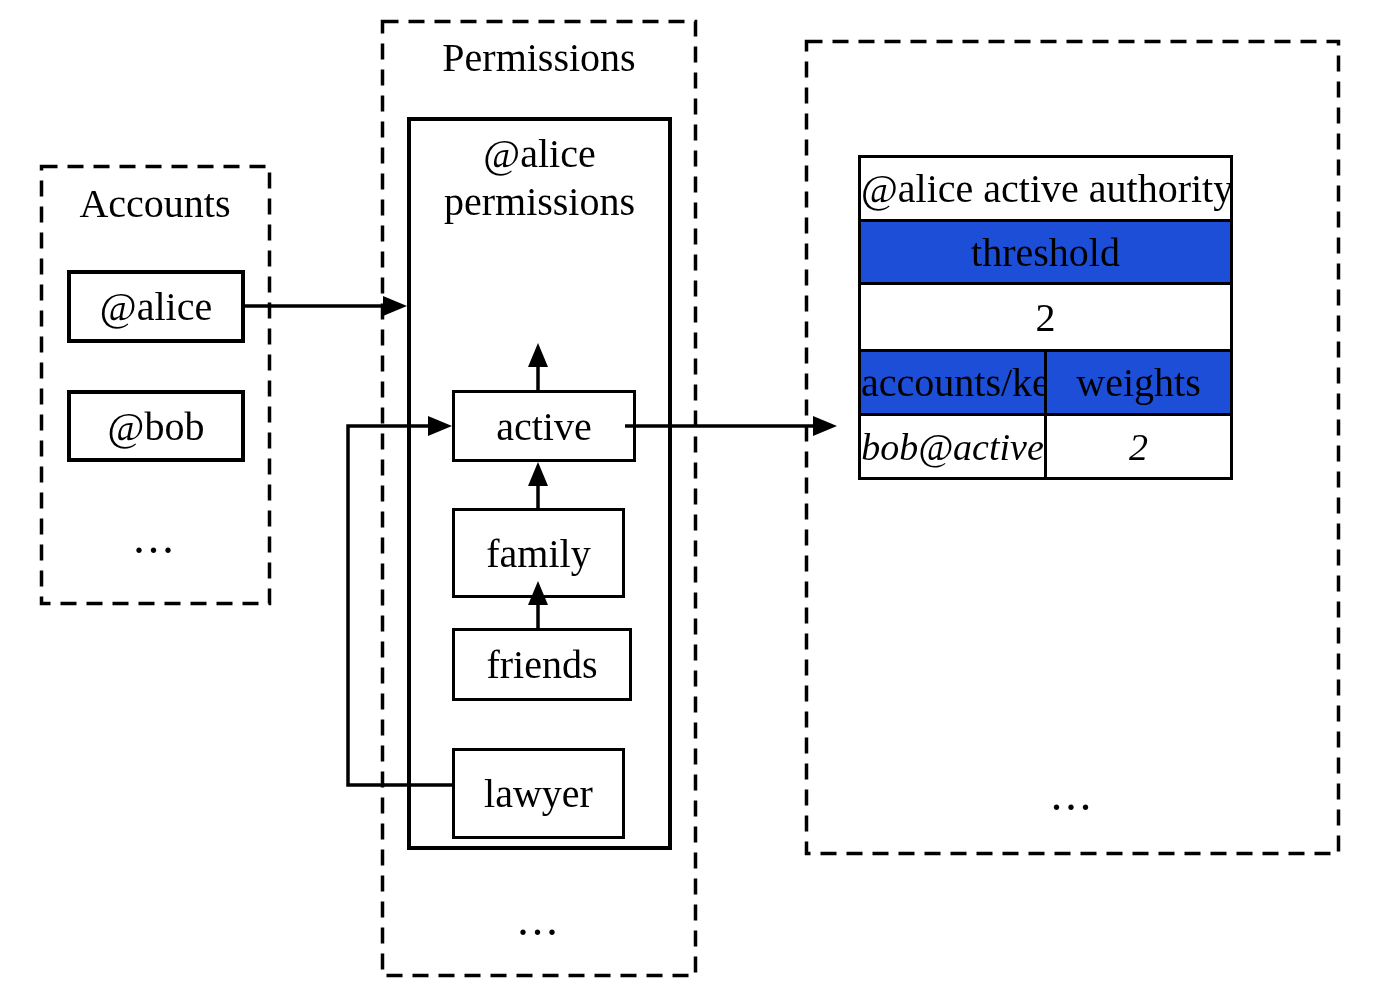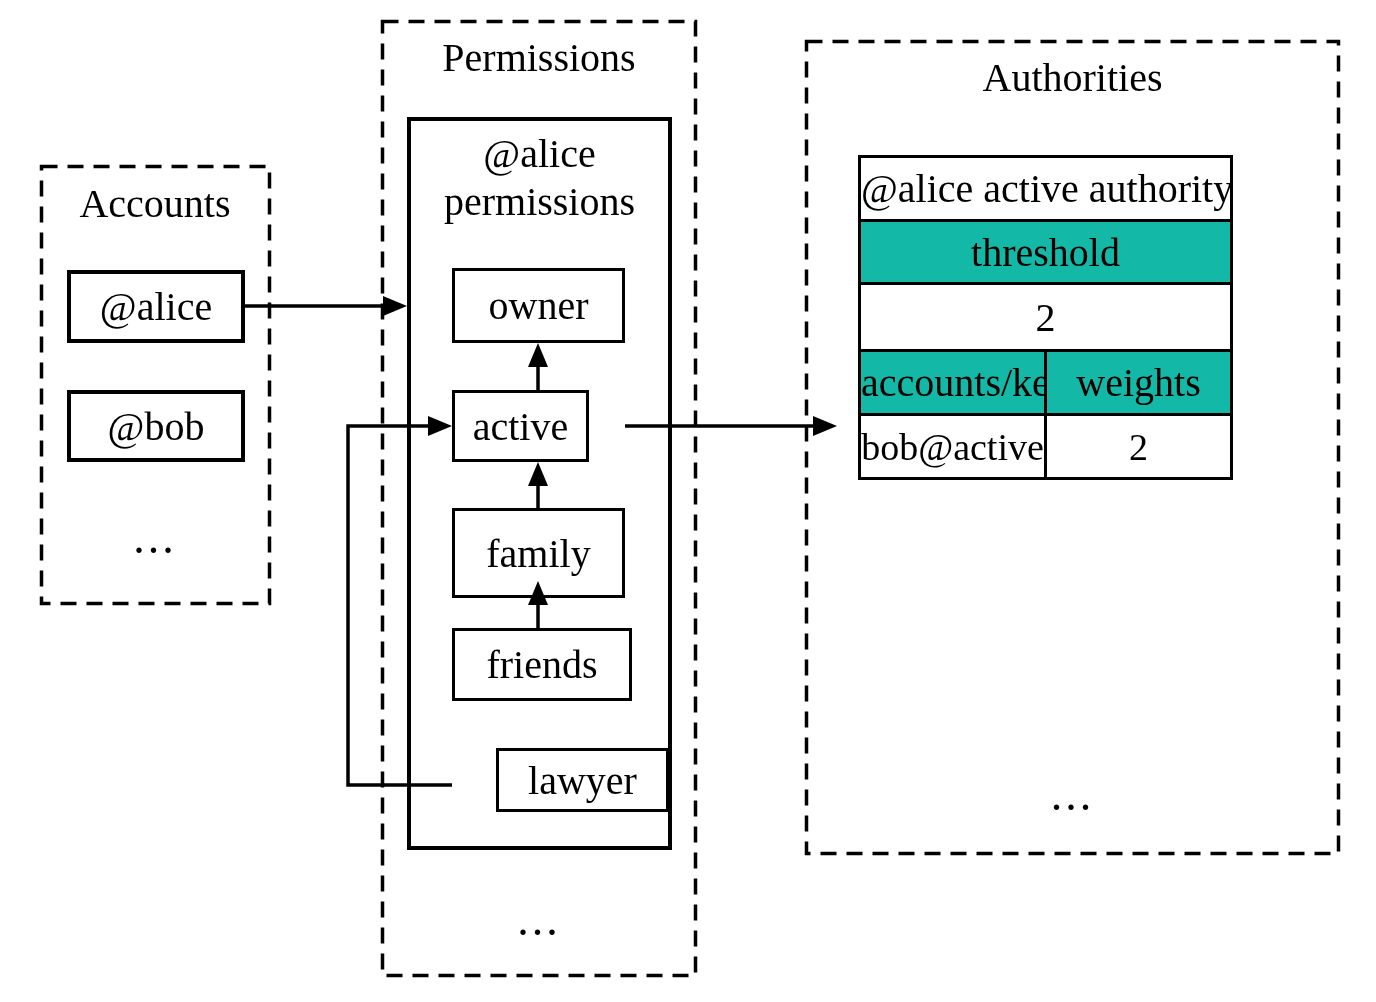--- a/index.html
+++ b/index.html
@@ -63,21 +63,21 @@
   }
   .auth-table td {
     border: 3px solid #000000;
     text-align: center;
     vertical-align: middle;
     padding: 0;
     overflow: hidden;
     white-space: nowrap;
   }
   .auth-table .hdr-row td { font-size: 40px; }
-  .gray { background: #14b8a6; font-family: Liberation Serif, serif; }
+  .gray { background: #1d4ed8; font-family: Liberation Serif, serif; }
   .white { background: #ffffff; }
   svg.overlay {
     position: absolute;
     left: 0; top: 0;
     width: 1376px;
     height: 1002px;
     z-index: 3;
     pointer-events: none;
   }
 </style>
@@ -100,60 +100,56 @@
 
   <div class="abs section-title" style="left:381px; top:36px; width:316px;">Permissions</div>
 
   <div class="abs group-box" style="left:407px; top:117px; width:265px; height:733px;"></div>
 
   <div class="abs group-title" style="left:407px; top:130px; width:265px;">
     <div>@alice</div>
     <div>permissions</div>
   </div>
 
-  <div class="abs node chain-node" style="left:452px; top:268px; width:173px; height:75px;">
-    <span>owner</span>
-  </div>
 
-  <div class="abs node chain-node" style="left:452px; top:390px; width:137px; height:72px;">
+  <div class="abs node chain-node" style="left:452px; top:390px; width:184px; height:72px;">
     <span>active</span>
   </div>
 
   <div class="abs node chain-node" style="left:452px; top:508px; width:173px; height:90px;">
     <span>family</span>
   </div>
 
   <div class="abs node chain-node" style="left:452px; top:628px; width:180px; height:73px;">
     <span>friends</span>
   </div>
 
-  <div class="abs node chain-node" style="left:452px; top:748px; width:173px; height:64px;margin-left:44px;">
+  <div class="abs node chain-node" style="left:452px; top:748px; width:173px; height:91px;">
     <span>lawyer</span>
   </div>
 
   <div class="abs ellipsis" style="left:381px; top:897px; width:316px;">...</div>
 
-  <div class="abs section-title" style="left:805px; top:56px; width:535px;">Authorities</div>
 
   <table class="auth-table">
     <tbody>
       <tr class="hdr-row" style="height:64px;">
         <td colspan="2" class="white">@alice active authority</td>
       </tr>
       <tr class="hdr-row" style="height:63px;">
         <td colspan="2" class="gray">threshold</td>
       </tr>
       <tr class="hdr-row" style="height:67px;">
         <td colspan="2" class="white">2</td>
       </tr>
       <tr class="hdr-row" style="height:64px;">
         <td class="gray" style="width:269px;">accounts/keys</td>
         <td class="gray" style="width:163px;">weights</td>
       </tr>
-      <tr style="height:64px;">
+      <tr style="height:64px;font-style:italic;">
         <td class="white">bob@active</td>
         <td class="white">2</td>
       </tr>
     </tbody>
   </table>
 
   <div class="abs ellipsis" style="left:805px; top:772px; width:535px;">...</div>
 
   <svg class="overlay" viewBox="0 0 1376 1002">
 

